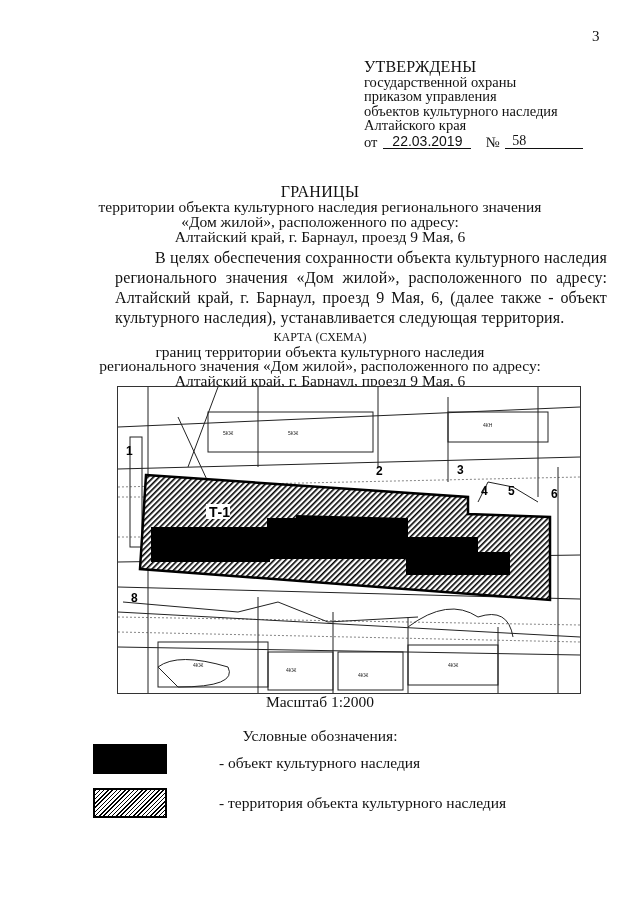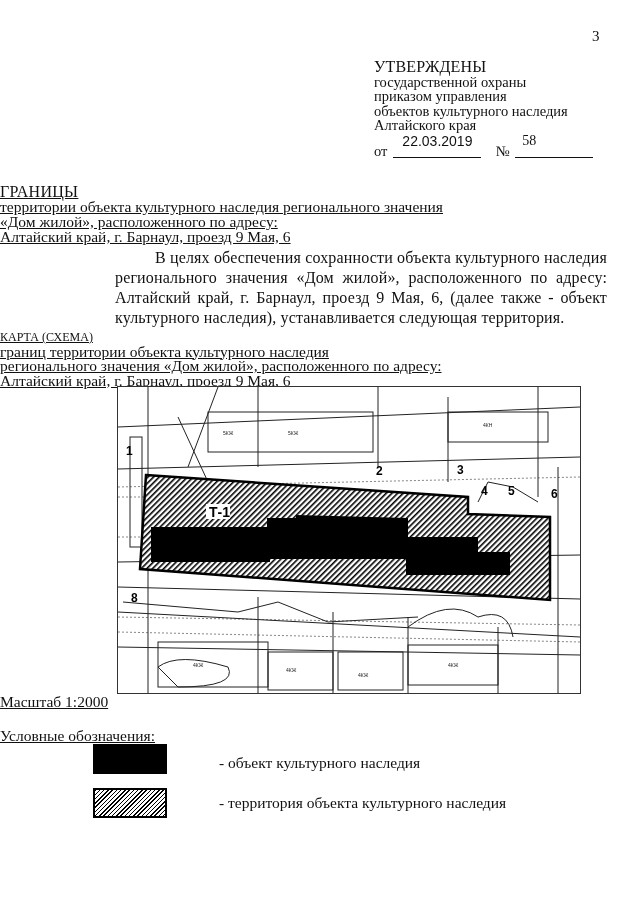--- a/index.html
+++ b/index.html
@@ -2,32 +2,32 @@
 <html><head>
 <meta charset="utf-8">
 <style>
   html, body { margin: 0; padding: 0; background: #ffffff; }
   body {
     width: 640px; height: 905px; position: relative; overflow: hidden;
     font-family: "Liberation Serif", "DejaVu Serif", serif; color: #111;
   }
   .abs { position: absolute; }
   .page-num { left: 592px; top: 28px; font-size: 15px; }
-  .approve { left: 374px; top: 60px; font-size: 14.5px; line-height: 14.5px; }
+  .approve { left: 364px; top: 60px; font-size: 14.5px; line-height: 14.5px; }
   .approve .title { font-size: 16px; letter-spacing: 0.2px; }
   .approve-line { display: flex; align-items: flex-end; margin-top: 1px; }
   .approve-line .ul {
     display: inline-block; border-bottom: 1px solid #111; text-align: center;
-    font-family: "Liberation Sans", sans-serif; font-size: 14px; padding-bottom: 9px;
+    font-family: "Liberation Sans", sans-serif; font-size: 14px; padding-bottom: 0;
   }
   .approve-line .date { width: 88px; margin-left: 6px; }
   .approve-line .no-label { margin-left: 14px; margin-right: 6px; }
   .approve-line .num { width: 78px; text-align: left; font-family: "Liberation Serif", serif; }
 
-  .center { left: 0; width: 640px; text-align: left; text-decoration: underline; }
+  .center { left: 0; width: 640px; text-align: center; }
   .h-title { top: 184px; font-size: 15.5px; line-height: 15px; }
   .h-title .main { font-size: 16px; letter-spacing: 0.3px; }
 
   .para {
     left: 115px; width: 492px; top: 248px; font-size: 16px; line-height: 20px;
     text-align: justify; text-indent: 40px; letter-spacing: 0.15px;
   }
 
   .map-title { top: 330px; font-size: 15.5px; line-height: 14.5px; }
   .map-title .main { font-size: 12px; }

